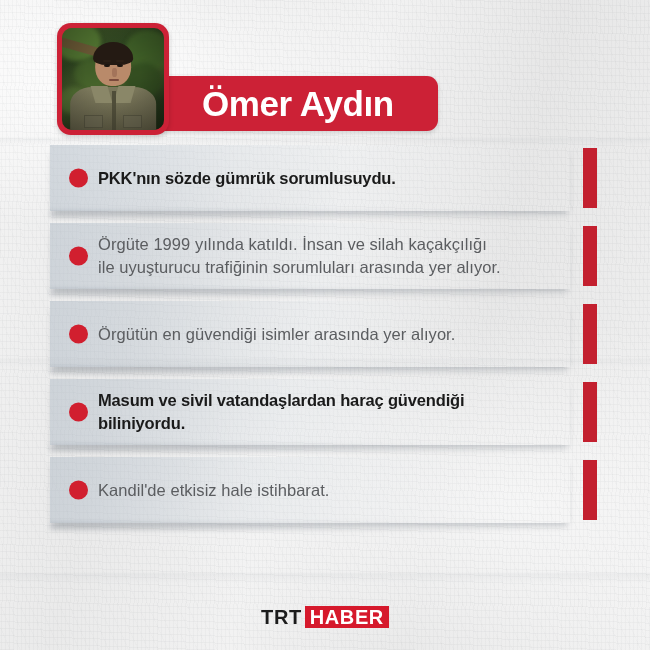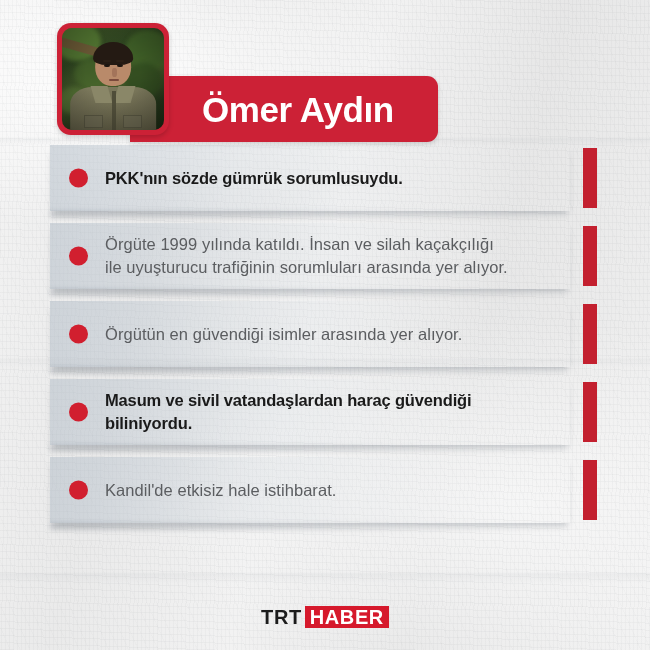--- a/index.html
+++ b/index.html
@@ -217,21 +217,21 @@
     inset: 0;
     z-index: 6;
     background: radial-gradient(ellipse at 50% 45%, rgba(0,0,0,0) 38%, rgba(0,0,0,0.30) 100%);
   }
 
   .name-banner {
     position: absolute;
     left: 130px;
     top: 76px;
     width: 308px;
-    height: 66px;
+    height: 55px;
     background: #cc2136;
     border-radius: 0 11px 11px 0;
     z-index: 2;
     display: flex;
     align-items: center;
     box-shadow: 0 2px 5px rgba(0,0,0,0.14);
   }
   .name-text {
     margin-left: 72px;
     color: #ffffff;
@@ -287,21 +287,21 @@
     top: 50%;
     transform: translateY(-50%);
     width: 19px;
     height: 19px;
     border-radius: 50%;
     background: #d11f2f;
     z-index: 2;
   }
   .item-text {
     position: absolute;
-    left: 105px;
+    left: 98px;
     top: 50%;
     transform: translateY(-50%);
     width: 452px;
     font-size: 16.5px;
     line-height: 23px;
     z-index: 2;
     white-space: pre-line;
   }
   .item.bold .item-text {
     color: #1a1a1a;

